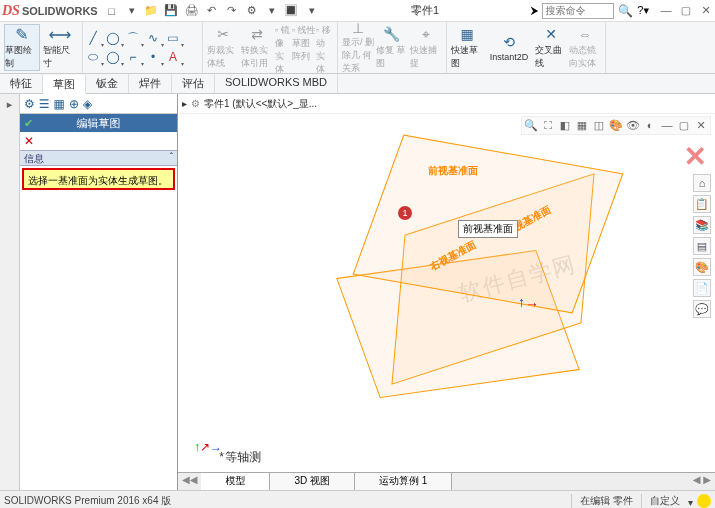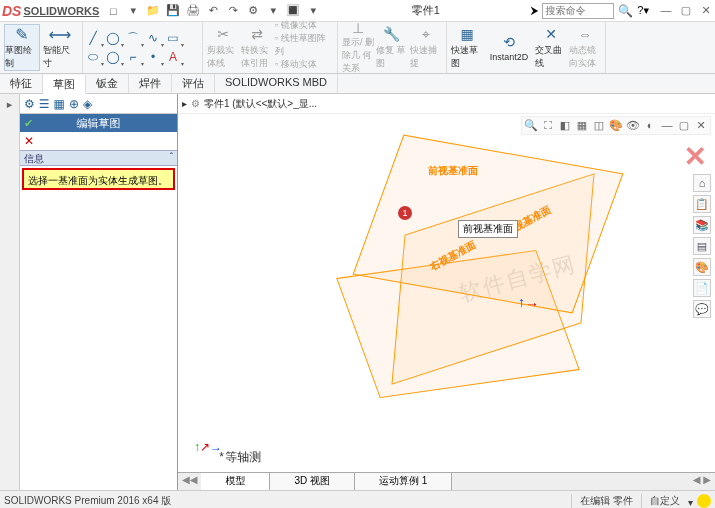--- a/index.html
+++ b/index.html
@@ -1,42 +1,42 @@
 <!DOCTYPE html>
 <html><head>
 <meta charset="utf-8">
 <style>
 * { margin: 0; padding: 0; box-sizing: border-box; font-family: "Microsoft YaHei", Arial, sans-serif; }
 body { width: 715px; height: 508px; background: #fff; overflow: hidden; font-size: 11px; position: relative; }
 
 .title-bar { height: 22px; background: #fff; display: flex; align-items: center; border-bottom: 1px solid #ddd; padding: 0 2px; }
 .logo { display: flex; align-items: center; gap: 2px; margin-right: 6px; }
-.logo-mark { color: #d9534f; font-weight: bold; font-style: italic; font-size: 14px; }
-.logo-text { font-weight: bold; font-size: 11px; color: #555; text-decoration: underline; }
+.logo-mark { color: #d9534f; font-weight: bold; font-style: italic; font-size: 14px; font-family: Liberation Serif, serif; }
+.logo-text { font-weight: bold; font-size: 11px; color: #555; }
 .qat { display: flex; gap: 4px; align-items: center; }
 .qat span { width: 16px; height: 16px; display: inline-flex; align-items: center; justify-content: center; font-size: 11px; color: #555; }
 .tb-center { flex: 1; text-align: center; font-size: 11px; color: #333; }
 .search-area { display: flex; align-items: center; gap: 4px; margin-right: 4px; }
 .search-input { width: 72px; height: 16px; font-size: 10px; border: 1px solid #aaa; padding: 0 2px; }
 .search-ico { color: #666; font-size: 12px; }
 .win-ctrl { display: flex; gap: 6px; margin-left: 6px; }
 .win-ctrl span { width: 14px; text-align: center; color: #666; font-size: 11px; }
 
 .ribbon { height: 52px; background: #f5f6f7; border-bottom: 1px solid #ccc; display: flex; }
 .ribbon-group { border-right: 1px solid #ddd; padding: 2px 4px; display: flex; gap: 2px; }
 .big-btn { width: 36px; display: flex; flex-direction: column; align-items: center; justify-content: center; font-size: 9px; color: #333; border: 1px solid #bcd; background: #e8f0f8; }
 .big-btn.plain { border: 1px solid transparent; background: transparent; }
 .big-btn .ico { font-size: 16px; color: #2a6496; height: 20px; display: flex; align-items: center; }
 .sketch-tools { display: flex; flex-wrap: wrap; width: 120px; gap: 3px 4px; padding: 2px; align-content: center; }
 .sketch-tools span { width: 16px; height: 16px; display: inline-flex; align-items: center; justify-content: center; color: #2a6496; font-size: 12px; position: relative; }
 .sketch-tools span::after { content: "▾"; font-size: 6px; color: #666; position: absolute; right: -3px; bottom: -2px; }
 .mid-group { display: flex; gap: 2px; }
 .mid-btn { width: 32px; display: flex; flex-direction: column; align-items: center; justify-content: center; font-size: 9px; color: #aaa; }
 .mid-btn .ico { font-size: 14px; color: #999; height: 18px; }
-.mid-list { display: flex; flex-direction: column; font-size: 9px; color: #aaa; justify-content: flex-end; gap: 0; width: 58px; }
+.mid-list { display: flex; flex-direction: row; font-size: 9px; color: #aaa; justify-content: flex-start; gap: 0; width: 58px; }
 .mid-list div::before { content: "▫ "; }
 
 .doc-tabs { height: 20px; background: #f5f6f7; border-bottom: 1px solid #ccc; display: flex; font-size: 11px; }
 .doc-tab { padding: 2px 10px; border-right: 1px solid #ddd; color: #333; }
 .doc-tab.active { background: #fff; border-bottom: 1px solid #fff; position: relative; top: 1px; }
 
 .content { display: flex; height: 396px; position: relative; }
 .left-tabs { width: 20px; background: #f0f0f0; border-right: 1px solid #ccc; display: flex; flex-direction: column; align-items: center; padding-top: 4px; gap: 6px; font-size: 11px; color: #666; }
 .panel { width: 158px; border-right: 1px solid #999; display: flex; flex-direction: column; }
 .panel-icons { height: 20px; display: flex; align-items: center; gap: 4px; padding: 0 4px; border-bottom: 1px solid #ccc; color: #2a6496; font-size: 12px; }

